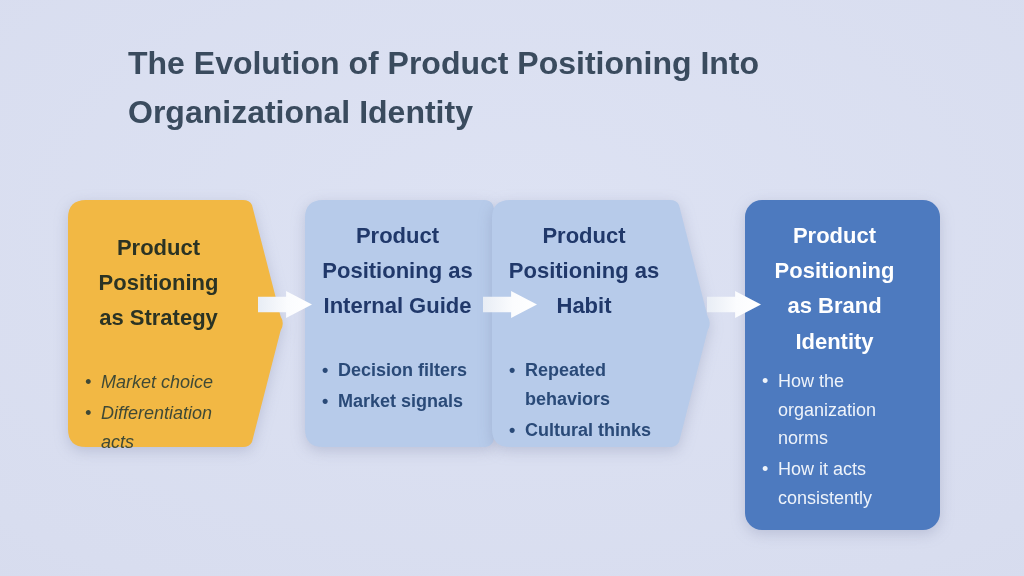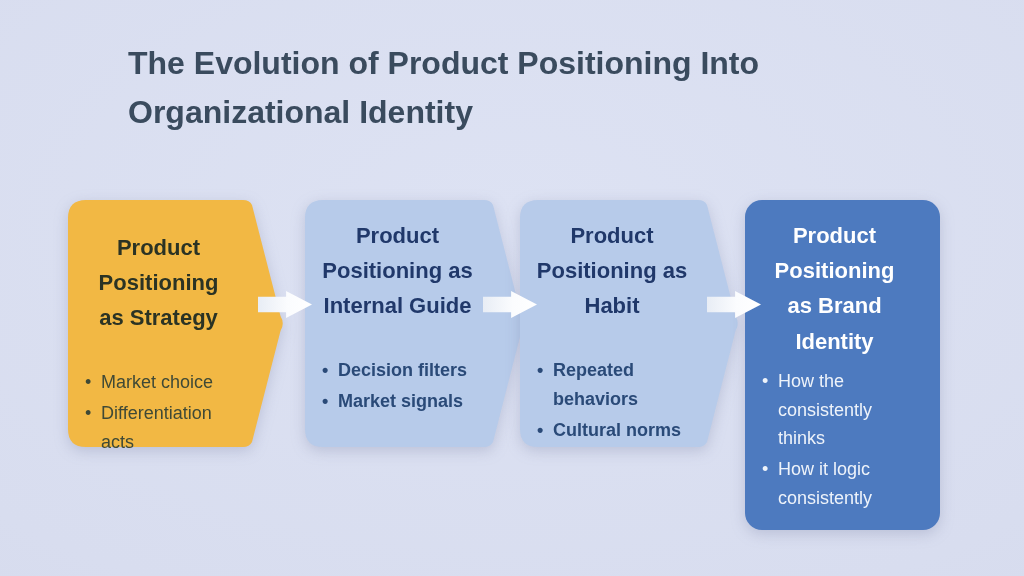--- a/index.html
+++ b/index.html
@@ -8,35 +8,35 @@
     background:radial-gradient(130% 130% at 50% 38%, #dde2f3 0%, #d8ddef 55%, #d2d7ea 100%);
     font-family:"Liberation Sans","DejaVu Sans",sans-serif;
   }
   .title{
     position:absolute;left:128px;top:18px;width:640px;
     font-size:32px;font-weight:700;line-height:1.52;color:#3a4b5e;
   }
   .step{position:absolute;top:200px;z-index:1;}
   .step1{left:68px;width:217px;height:247px;}
   .step2{left:297px;width:221px;height:247px;margin-left:8px;}
-  .step3{left:520px;width:220px;height:215px;}
+  .step3{left:492px;width:220px;height:215px;}
   .step4{left:745px;width:195px;height:330px;}
   .shape{position:absolute;left:0;top:0;filter:drop-shadow(0 4px 7px rgba(96,104,142,0.25));}
   .content{position:absolute;left:0;top:0;bottom:0;padding:18px 16px 0;box-sizing:border-box;}
   .pointed .content{right:36px;}
   .step4 .content{right:16px;border-radius:20px;}
   .step-title{
     margin:0;font-size:22px;font-weight:700;line-height:1.6;
     text-align:center;min-height:130px;
   }
   .bullets{margin:8px 0 0;padding:0;list-style:none;font-size:18px;line-height:1.6;}
   .bullets li{position:relative;padding-left:17px;margin-bottom:2px;}
   .bullets li::before{content:"\2022";position:absolute;left:1px;}
   .step1 .step-title{color:#2b3324;margin-top:12px;}
-  .step1 .bullets{color:#3f4936;}
+  .step1 .bullets{color:#3f4936;font-style:italic;}
   .step2 .step-title,.step3 .step-title{color:#20386a;}
   .step2 .bullets,.step3 .bullets{color:#2a4a78;font-weight:bold;}
   .step4 .step-title{color:#ffffff;}
   .step4 .bullets{color:#eef3fa;}
   .arrow{
     position:absolute;top:291px;width:54px;height:27px;z-index:4;
     background:linear-gradient(90deg,#e8edf5 0%,#fbfcfe 55%,#ffffff 100%);
     clip-path:polygon(0 21%,52% 21%,52% 0,100% 50%,52% 100%,52% 79%,0 79%);
     filter:drop-shadow(0 2px 3px rgba(96,104,142,0.25));
   }
@@ -80,33 +80,33 @@
   <div class="arrow arrow2"></div>
 
   <div class="step step3 pointed">
     <svg class="shape" width="220" height="247" viewBox="0 0 220 247">
       <path fill="#b7cbea" d="M18 0 L178 0 Q184.5 0 187 5 L215.5 116 Q220 123.5 215.5 131 L187 242 Q184.5 247 178 247 L18 247 Q0 247 0 229 L0 18 Q0 0 18 0 Z"></path>
     </svg>
     <div class="content">
       <h3 class="step-title">Product Positioning as Habit</h3>
       <ul class="bullets">
         <li>Repeated behaviors</li>
-        <li>Cultural norms</li>
+        <li>Cultural thinks</li>
       </ul>
     </div>
   </div>
 
   <div class="arrow arrow3"></div>
 
   <div class="step step4">
     <svg class="shape" width="195" height="330" viewBox="0 0 195 330">
       <rect fill="#4d7abf" x="0" y="0" width="195" height="330" rx="17"></rect>
     </svg>
     <div class="content">
       <h3 class="step-title">Product Positioning as Brand Identity</h3>
       <ul class="bullets">
-        <li>How the consistently thinks</li>
-        <li>How it logic consistently</li>
+        <li>How the organization norms</li>
+        <li>How it acts consistently</li>
       </ul>
     </div>
   </div>
 
 </div>
 
 </body></html>

